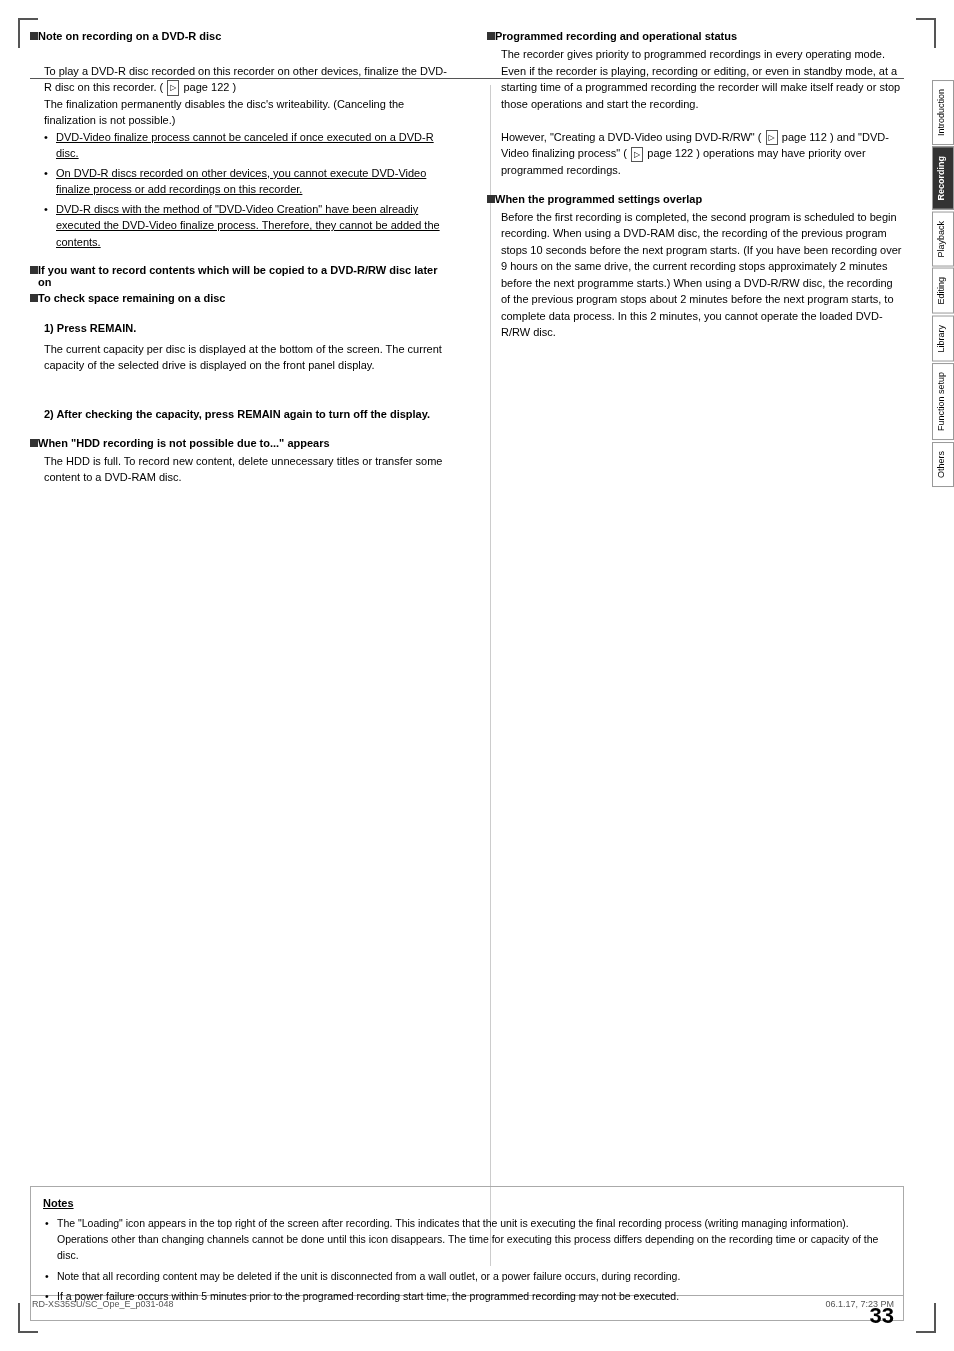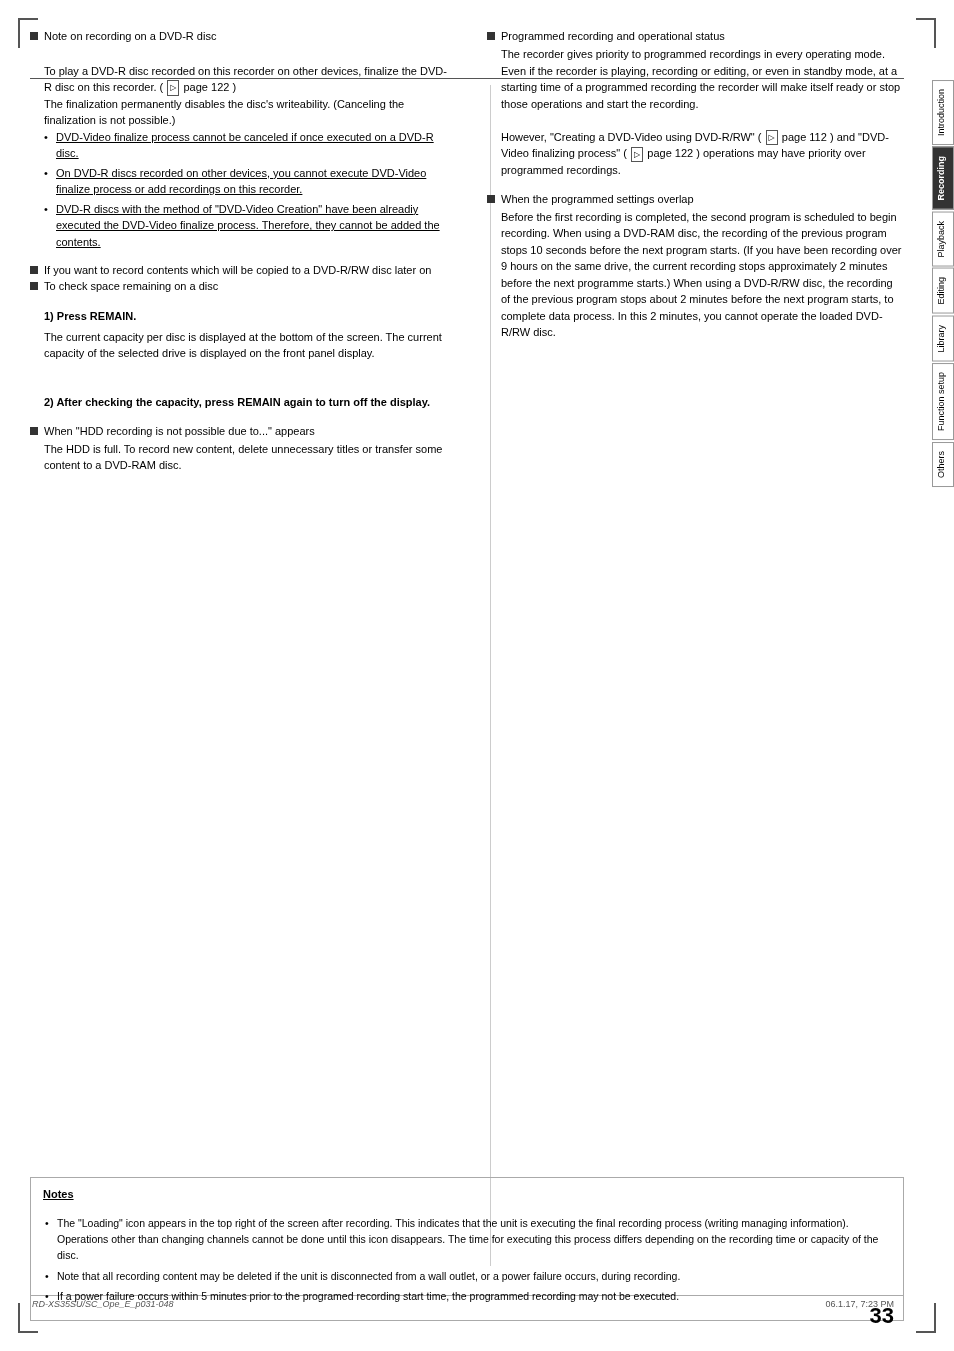--- a/index.html
+++ b/index.html
@@ -59,26 +59,25 @@
     }
 
     .right-col {
       flex: 1;
       padding-left: 10px;
       border-left: none;
     }
 
     
     .section-title {
-      font-weight: normal;
+      font-weight: bold;
       font-size: 11px;
       margin-bottom: 4px;
       display: flex;
       align-items: flex-start;
-      gap: 6px;
     }
     .bullet-square {
       display: inline-block;
       width: 8px;
       height: 8px;
       background: #333;
       flex-shrink: 0;
       margin-top: 2px;
     }
 
@@ -132,21 +131,21 @@
       bottom: 30px;
       left: 30px;
       right: 50px;
       border: 1px solid #aaa;
       padding: 10px 12px;
       font-size: 10.5px;
     }
     .notes-title {
       font-weight: bold;
       font-size: 11px;
-      margin-bottom: 16px;
+      margin-bottom: 7px;
       text-decoration: underline;
     }
     .notes-section ul {
       list-style: none;
       padding: 0;
     }
     .notes-section ul li {
       padding-left: 14px;
       position: relative;
       margin-bottom: 5px;
@@ -178,21 +177,20 @@
       background: #aaa;
     }
 
     
     .footer-left {
       position: absolute;
       bottom: 42px;
       left: 32px;
       font-size: 9px;
       color: #555;
-      font-style: italic;
     }
     .footer-right {
       position: absolute;
       bottom: 42px;
       right: 60px;
       font-size: 9px;
       color: #555;
     }
 
     

